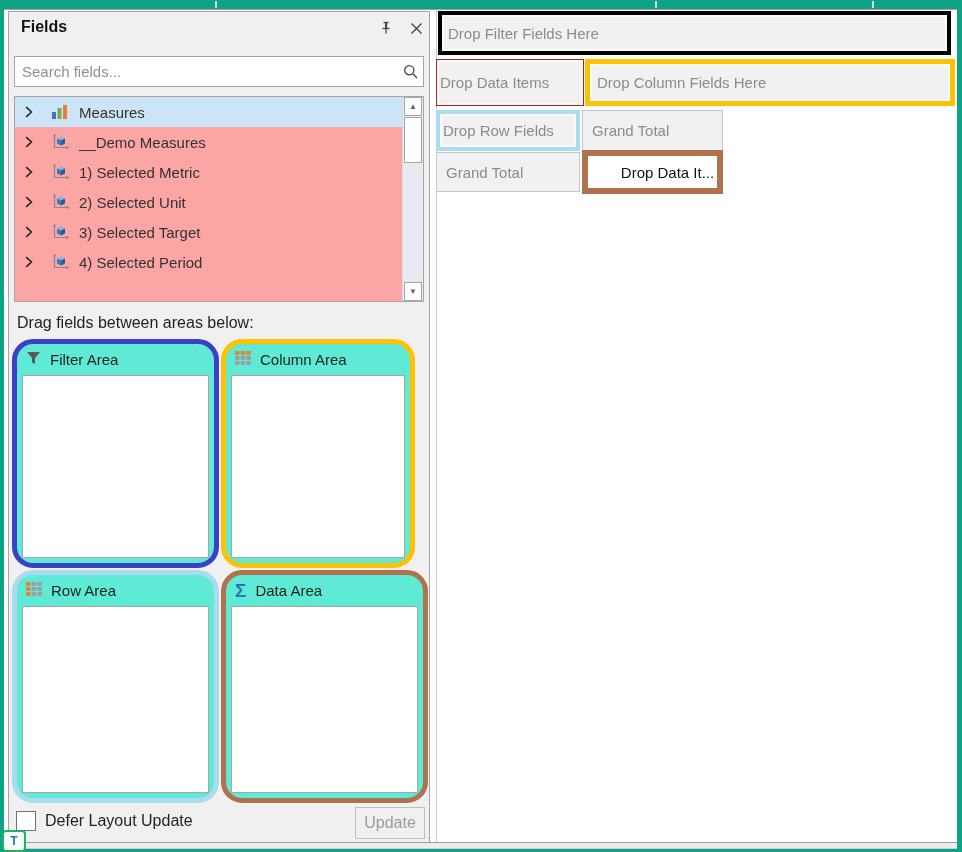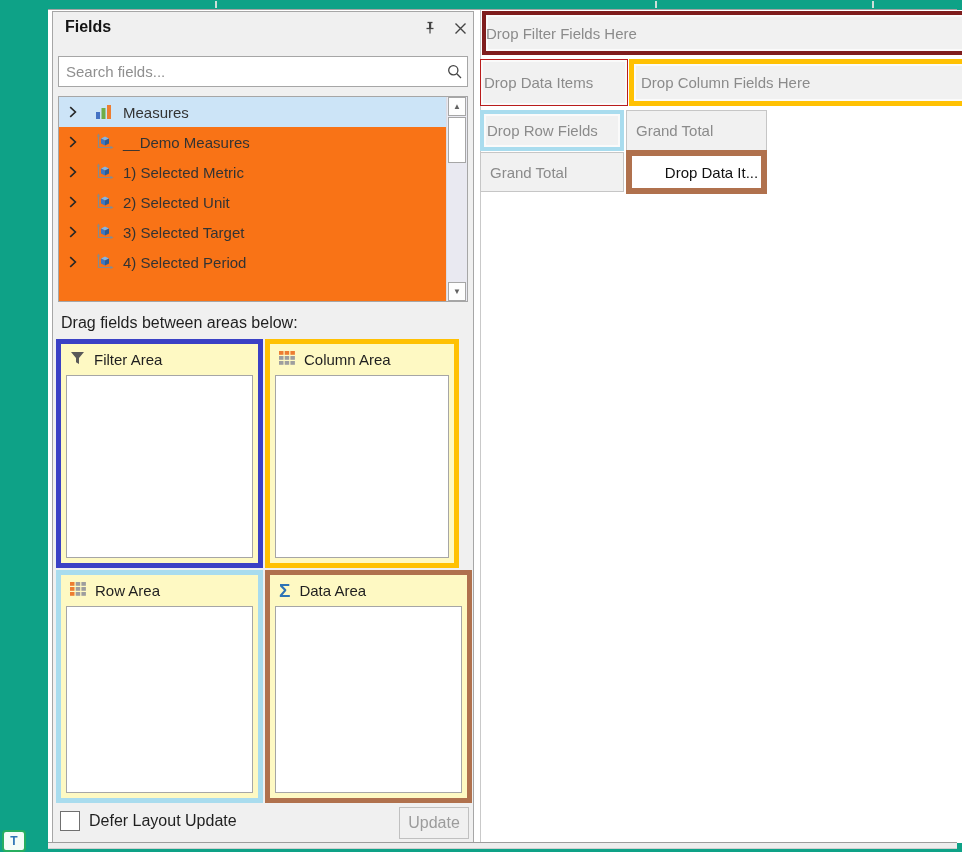--- a/index.html
+++ b/index.html
@@ -8,21 +8,20 @@
     width:962px;height:852px;
     background:#0EA287;
     font-family:"Liberation Sans", sans-serif;
     overflow:hidden;
     -webkit-font-smoothing:antialiased;
   }
   .screen{
     position:absolute; inset:9px 5px 5px 4px;
     background:#ffffff;
     border-top:1px solid #a3a3a3;
-    margin-left:44px;
   }
   .top-tick{position:absolute;top:1px;width:2px;height:7px;background:#cdded9;}
 
   
   .fields-panel{
     position:absolute; left:4px; top:1px; width:422px; height:834px;
     background:#f0f0f0; border:1px solid #a6a6a6; box-sizing:border-box;
   }
   .panel-title{position:absolute;left:12px;top:6px;font-size:16px;font-weight:bold;color:#141414;}
   .icon-btn{position:absolute;top:7px;width:22px;height:22px;display:flex;align-items:center;justify-content:center;cursor:pointer;}
@@ -37,21 +36,21 @@
   .search-box input{
     flex:1;border:none;outline:none;background:transparent;
     font-family:"Liberation Sans",sans-serif;font-size:15px;color:#be185d;
     padding:0 4px 0 7px;
   }
   .search-box input::placeholder{color:#8f8f8f;}
   .search-glyph{width:24px;display:flex;justify-content:center;}
 
   .tree-list{
     position:absolute;left:5px;top:84px;width:410px;height:206px;
-    background:#f97316;border:1px solid #a6a6a6;box-sizing:border-box;overflow:hidden;text-align:center;
+    background:#fca5a5;border:1px solid #a6a6a6;box-sizing:border-box;overflow:hidden;text-align:center;
   }
   .tree-rows{position:absolute;left:0;top:0;right:21px;bottom:0;overflow:hidden;}
   .tree-row{height:30px;display:flex;align-items:center;font-size:15px;color:#333;cursor:pointer;}
   .tree-row.selected{background:#cce4f7;}
   .chev{width:26px;padding-left:10px;display:flex;align-items:center;}
   .ticon{width:28px;display:flex;align-items:center;}
   .tlabel{white-space:nowrap;}
 
   .vscroll{
     position:absolute;right:0;top:0;bottom:0;width:21px;
@@ -65,21 +64,21 @@
   }
   .scroll-up{top:0;}
   .scroll-down{bottom:0;}
   .scroll-thumb{
     position:absolute;left:1px;right:1px;top:20px;height:46px;
     background:#fff;border:1px solid #a6a6a6;box-sizing:border-box;cursor:grab;
   }
 
   .drag-hint{position:absolute;left:8px;top:302px;font-size:16px;color:#1f1f1f;}
 
-  .area-box{position:absolute;box-sizing:border-box;background:#fef9c3;}
+  .area-box{position:absolute;box-sizing:border-box;background:#5eead4;border-radius:21px;}
   .area-filter{left:3px;top:327px;width:207px;height:229px;border:5px solid #3B41C5;}
   .area-column{left:212px;top:327px;width:194px;height:229px;border:5px solid #FFC103;}
   .area-row{left:3px;top:558px;width:207px;height:233px;border:5px solid #A9DCEE;}
   .area-data{left:212px;top:558px;width:207px;height:233px;border:5px solid #B0714D;}
   .area-head{
     position:absolute;left:0;right:0;top:0;height:31px;
     display:flex;align-items:center;gap:9px;padding-left:9px;
     font-size:15px;color:#1f1f1f;
   }
   .area-content{
@@ -102,21 +101,21 @@
   
   .pivot-area{position:absolute;left:428px;top:0;width:525px;height:833px;background:#fff;}
   .pivot-left-line{position:absolute;left:4px;top:0;bottom:0;width:1px;background:#c9c9c9;}
 
   .zone{
     position:absolute;box-sizing:border-box;background:#f1f1f1;
     display:flex;align-items:center;
     font-size:15px;color:#8b8b8b;
     box-shadow:inset 0 0 0 2px #fafafa;
   }
-  .zone-filter{left:6px;top:1px;width:513px;height:44px;border:4px solid #7f1d1d;padding-left:0;}
+  .zone-filter{left:6px;top:1px;width:513px;height:44px;border:4px solid #000000;padding-left:6px;}
   .zone-dataitems{left:4px;top:49px;width:148px;height:47px;border:1px solid #b91c1c;padding-left:3px;}
   .zone-column{left:153px;top:49px;width:370px;height:47px;border:5px solid #FFC103;padding-left:7px;}
   .zone-row{left:4px;top:100px;width:144px;height:41px;border:4px solid #A9DCEE;padding-left:3px;}
   .gt-cell{
     position:absolute;box-sizing:border-box;background:#f1f1f1;border:1px solid #c6c6c6;
     display:flex;align-items:center;font-size:15px;color:#8b8b8b;padding-left:9px;
   }
   .gt-top{left:150px;top:100px;width:141px;height:41px;}
   .gt-left{left:4px;top:142px;width:144px;height:40px;}
   .zone-datatrunc{

